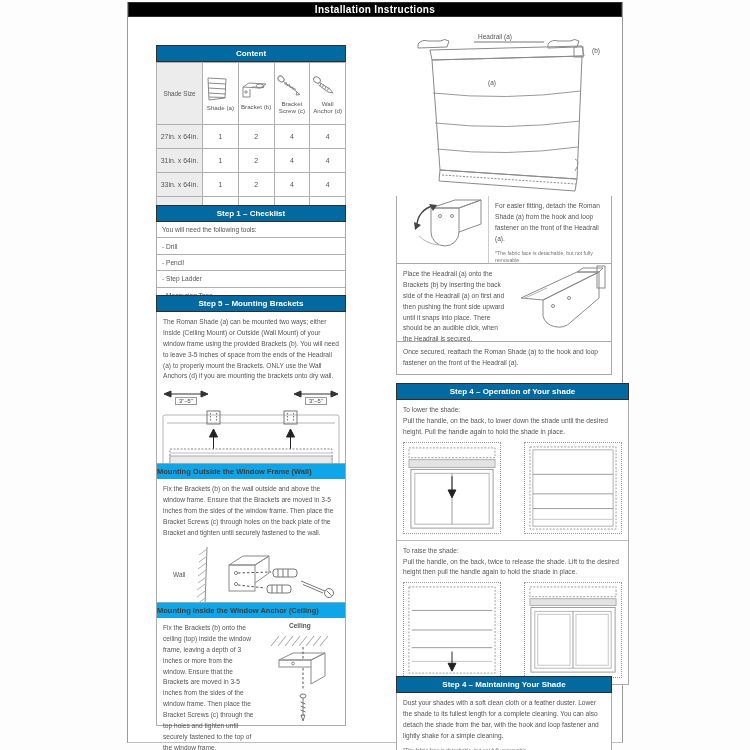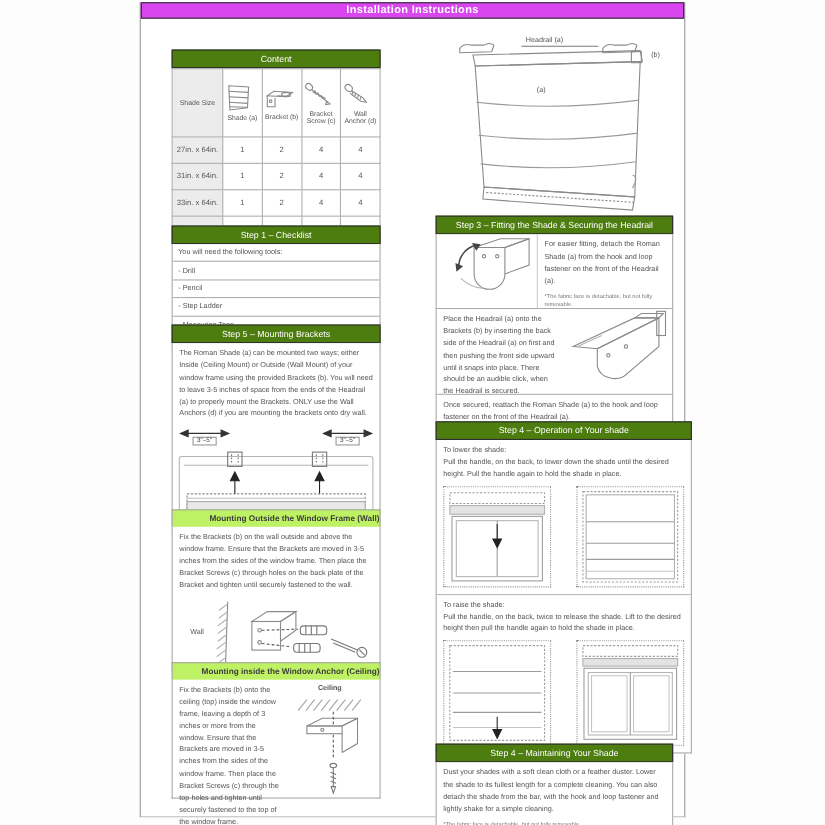--- a/index.html
+++ b/index.html
@@ -1,24 +1,24 @@
 <!DOCTYPE html>
 <html><head>
 <meta charset="utf-8">
 <style>
   * { margin:0; padding:0; box-sizing:border-box; }
   body { width:750px; height:750px; background:#fdfdfd; font-family:"Liberation Sans", sans-serif; position:relative; overflow:hidden; color:#4d4d4d; }
   .doc { position:absolute; left:127px; top:2px; width:496px; height:741px; background:#fff;
          border-left:1px solid #9a9a9a; border-right:1px solid #9a9a9a; border-bottom:1px solid #c0c0c0; }
-  .header-bar { height:15px; background:#d946ef; border:1px solid #2e2e30; color:#fff;
+  .header-bar { height:15px; background:#000000; border:1px solid #2e2e30; color:#fff;
                 font-size:10px; font-weight:bold; text-align:center; line-height:14px; letter-spacing:.3px; }
   .sec { position:absolute; background:#fff; }
-  .dark-bar { background:#4d7c0f; color:#fff; font-size:8px; font-weight:normal; text-align:center;
+  .dark-bar { background:#0369a1; color:#fff; font-size:8px; font-weight:bold; text-align:center;
               padding:3px 0; border:1px solid #2e2e30; }
-  .light-bar { background:#bef264; color:#3c3c3c; font-size:7.5px; font-weight:bold; text-align:right;
+  .light-bar { background:#0ea5e9; color:#3c3c3c; font-size:7.5px; font-weight:bold; text-align:left;
                padding:3px 0; border:1px solid #a5a5a5; border-bottom:none; }
   .box { border:1px solid #aaa; border-top:none; background:#fff; }
   .para { font-size:6.6px; line-height:1.65; color:#555; padding:5px 6px; }
   .small-note { font-size:5.2px; color:#777; padding:0 6px 4px 6px; line-height:1.4; }
 
   
   table.ct { border-collapse:collapse; width:100%; table-layout:fixed; }
   table.ct td { border:1px solid #b0b0b0; font-size:6.3px; color:#555; text-align:center; vertical-align:middle; padding:2px 1px; background:#fff; }
   table.ct td.size { background:#ececec; width:46px; }
   table.ct td.hdr { height:62px; }
@@ -313,21 +313,20 @@
         <path d="M39,92 Q110,100 184,90" stroke="#9a9a9a"></path>
         <path d="M41,118 Q110,126 182,116" stroke="#9a9a9a"></path>
         <polygon points="44,139 181,148 179,160 43,150"></polygon>
         <line x1="46" y1="144" x2="180" y2="153" stroke-dasharray="2,1.5"></line>
         <path d="M179,128 q6,2 0,12" stroke="#9a9a9a"></path>
       </g>
     </svg>
   </div>
 
   <div class="sec" style="left:268px; top:194px; width:216px;">
-    <div class="dark-bar">Step 3 – Fitting the Shade &amp; Securing the Headrail</div>
     <div class="box flex" style="height:68px;">
       <div class="illus-frame" style="width:92px; border-right:1px solid #ccc;">
         <svg width="92" height="66" viewBox="0 0 92 66">
           <g fill="none" stroke="#8a8a8a" stroke-width="1">
             <polygon points="34,12 58,4 84,4 62,12"></polygon>
             <path d="M34,12 L62,12 L62,36 a14,14 0 0 1 -28,0 z"></path>
             <path d="M62,12 L84,4 L84,28 L62,36"></path>
             <circle cx="43" cy="20" r="1.5"></circle>
               <circle cx="55" cy="20" r="1.5"></circle>
             <path d="M20,30 a20,20 0 0 1 16,-20" stroke="#444" stroke-width="1.4"></path>

